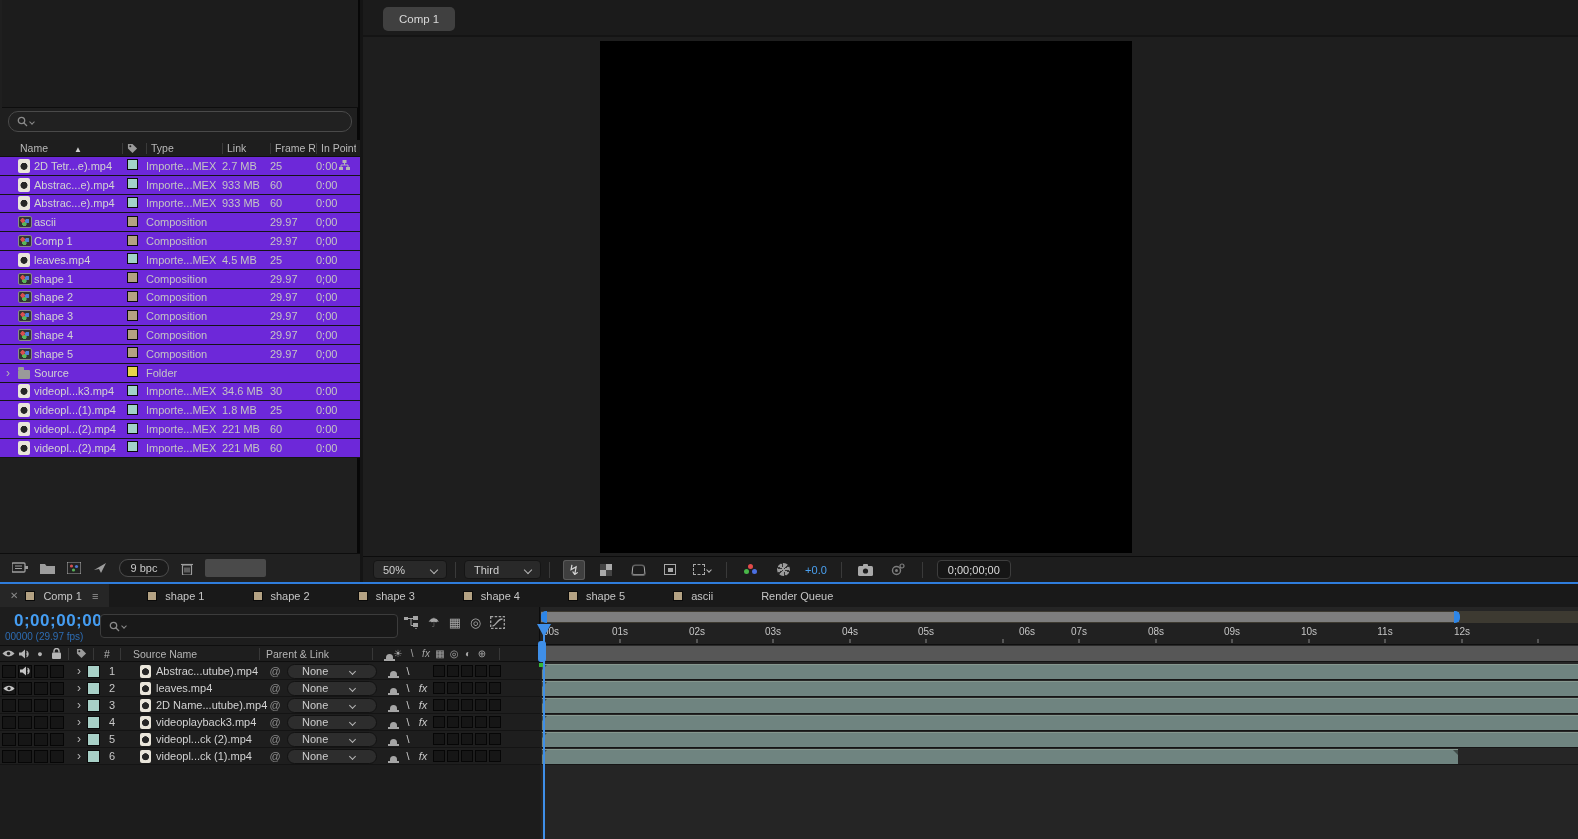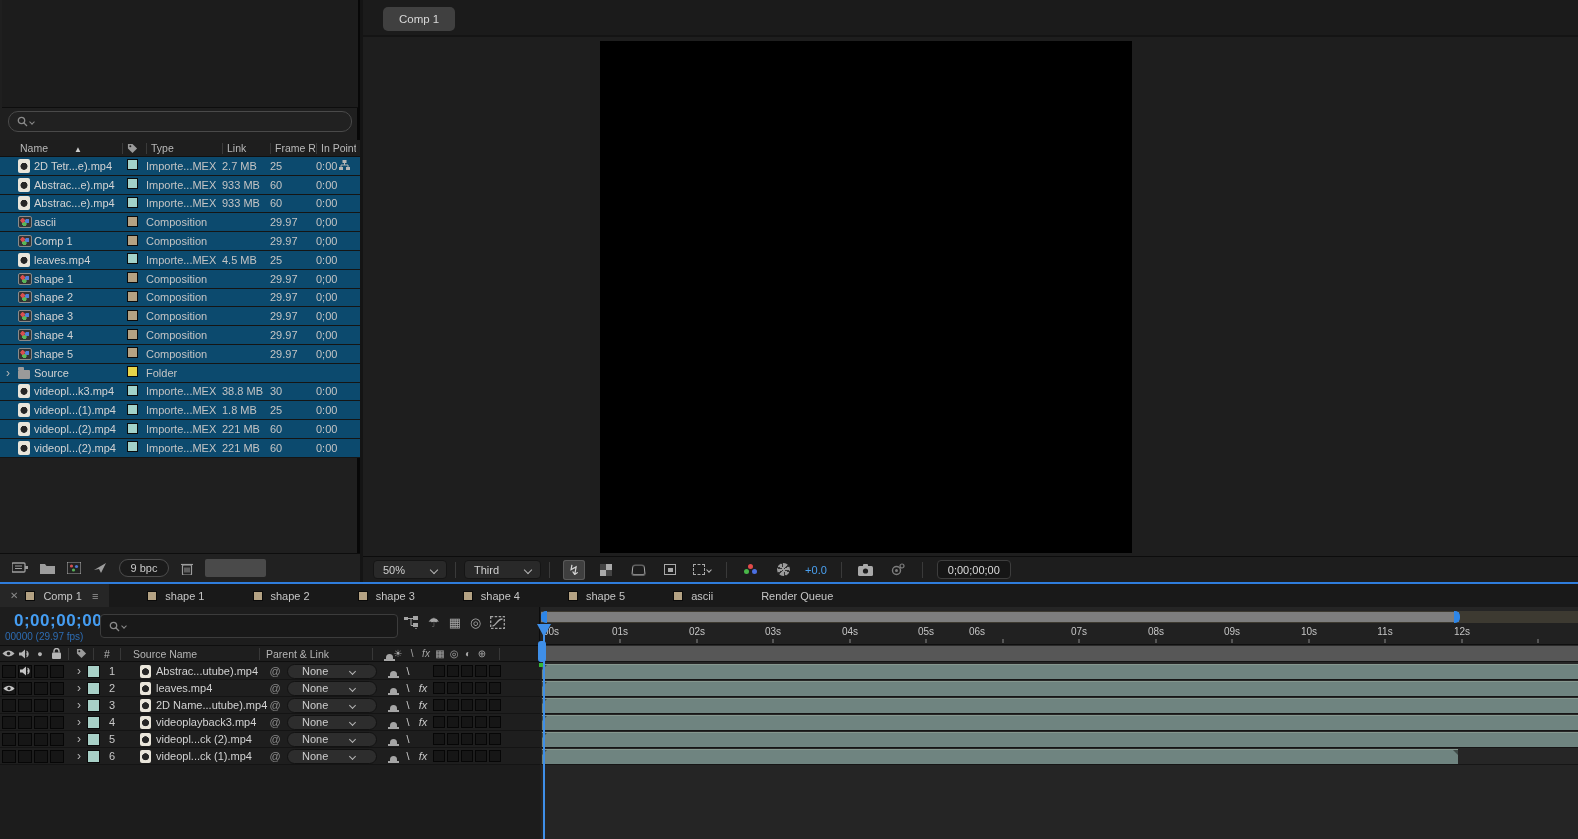--- a/index.html
+++ b/index.html
@@ -15,21 +15,21 @@
 
   
   .project{position:absolute;left:0;top:0;width:360px;height:582px;background:#1f1f1f;border-right:3px solid #070707;}
   .proj-preview{position:absolute;left:2px;top:0;width:356px;height:108px;background:#1c1c1c;border-bottom:1px solid #0d0d0d;}
   .proj-search{position:absolute;left:8px;top:111px;width:344px;height:21px;background:#212121;border:1px solid #4a4a4a;border-radius:10px;display:flex;align-items:center;padding-left:8px;color:#8a8a8a;}
   .proj-search .chev{width:4px;height:4px;border-color:#8a8a8a;margin-left:2px;}
   .ptable-head{position:absolute;left:0;top:140px;width:360px;height:17px;display:grid;grid-template-columns:20px 102px 24px 76px 48px 46px 40px;align-items:center;color:#b9b9b9;font-size:10.5px;border-bottom:1px solid #101010;background:#1e1e1e;}
   .ptable-head .hc{border-left:1px solid #3a3a3a;padding-left:4px;height:11px;line-height:11px;white-space:nowrap;overflow:hidden;}
   .sort{color:#cfcfcf;font-size:8px;margin-left:26px;}
   .prows{position:absolute;left:0;top:157px;width:360px;}
-  .prow{display:grid;grid-template-columns:16px 18px 88px 24px 76px 48px 46px 40px;align-items:center;height:18.8px;border-bottom:1px solid #151515;background:#0c4a6e;white-space:nowrap;}
+  .prow{display:grid;grid-template-columns:16px 18px 88px 24px 76px 48px 46px 40px;align-items:center;height:18.8px;border-bottom:1px solid #151515;background:#6d28d9;white-space:nowrap;}
   .prow .nm{overflow:hidden;color:#d2d2d2;}
   .prow .cexp{color:#b5b5b5;font-size:12px;text-align:center;}
   .sw{width:11px;height:11px;display:inline-block;border:1px solid #0a0a0a;margin-left:5px;}
   .sw[data-kind="video"]{background:#a2d2c9;}
   .sw[data-kind="comp"]{background:#b4a283;}
   .sw[data-kind="folder"]{background:#e7d54a;}
   .ficon{width:12px;height:14px;border-radius:2px;margin-left:2px;}
   .ficon[data-kind="video"]{background-color:#e9e5da;background-image:radial-gradient(circle at 50% 52%,#262626 3.2px,rgba(0,0,0,0) 3.8px);}
   .ficon[data-kind="comp"]{width:14px;height:12px;border:1px solid #8a8a8a;background-color:#333;background-image:radial-gradient(circle at 30% 35%,#d94f4f 2px,rgba(0,0,0,0) 2.4px),radial-gradient(circle at 68% 40%,#4f7fd9 2px,rgba(0,0,0,0) 2.4px),radial-gradient(circle at 45% 70%,#59b659 2px,rgba(0,0,0,0) 2.4px);}
   .ficon[data-kind="folder"]{height:9px;margin-top:3px;border-radius:1px;background:#9a9a9a;position:relative;}
@@ -324,21 +324,21 @@
         <span class="dimcell"></span>
       </div>
       <div class="prow">
         <span></span>
           <span style="display:flex">
             <i class="ficon" data-kind="video"></i>
           </span>
         <span class="nm">videopl...k3.mp4</span>
         <span><i class="sw" data-kind="video"></i></span>
         <span class="dimcell">Importe...MEX</span>
-        <span class="dimcell">38.8 MB</span>
+        <span class="dimcell">34.6 MB</span>
         <span class="dimcell">30</span>
         <span class="dimcell">0:00</span>
       </div>
       <div class="prow">
         <span></span>
           <span style="display:flex">
             <i class="ficon" data-kind="video"></i>
           </span>
         <span class="nm">videopl...(1).mp4</span>
         <span><i class="sw" data-kind="video"></i></span>
@@ -785,21 +785,21 @@
         <span class="rlab" style="left:79px">01s</span>
           <span class="rtick" style="left:79px"></span>
         <span class="rlab" style="left:156px">02s</span>
           <span class="rtick" style="left:156px"></span>
         <span class="rlab" style="left:232px">03s</span>
           <span class="rtick" style="left:232px"></span>
         <span class="rlab" style="left:309px">04s</span>
           <span class="rtick" style="left:309px"></span>
         <span class="rlab" style="left:385px">05s</span>
           <span class="rtick" style="left:385px"></span>
-        <span class="rlab" style="left:436px">06s</span>
+        <span class="rlab" style="left:486px">06s</span>
           <span class="rtick" style="left:462px"></span>
         <span class="rlab" style="left:538px">07s</span>
           <span class="rtick" style="left:538px"></span>
         <span class="rlab" style="left:615px">08s</span>
           <span class="rtick" style="left:615px"></span>
         <span class="rlab" style="left:691px">09s</span>
           <span class="rtick" style="left:691px"></span>
         <span class="rlab" style="left:768px">10s</span>
           <span class="rtick" style="left:768px"></span>
         <span class="rlab" style="left:844px">11s</span>

